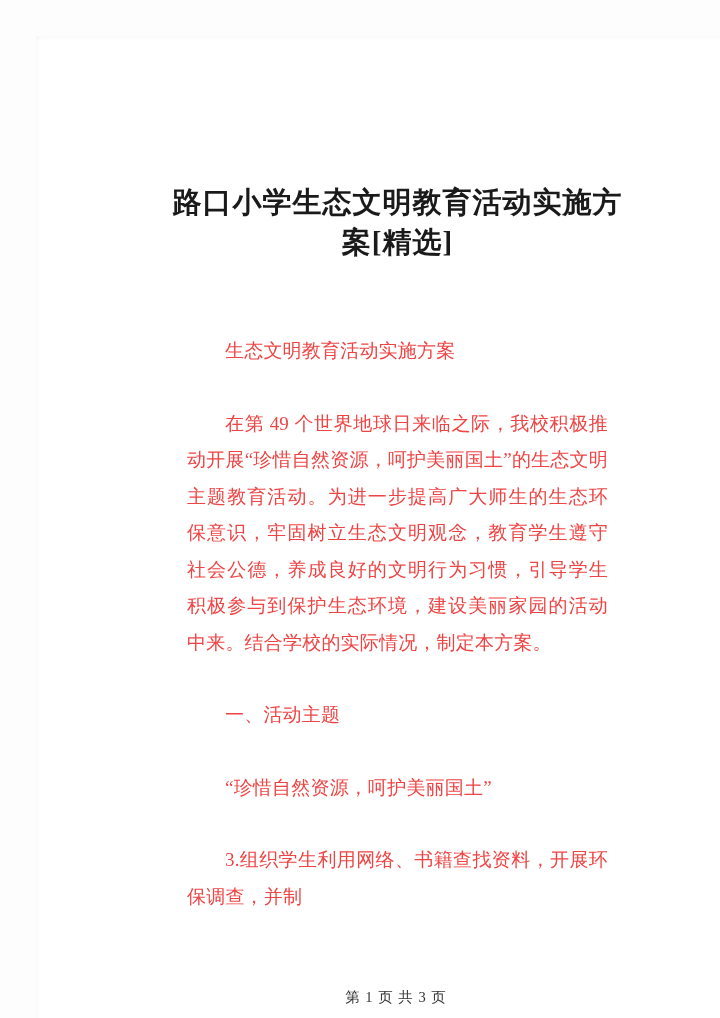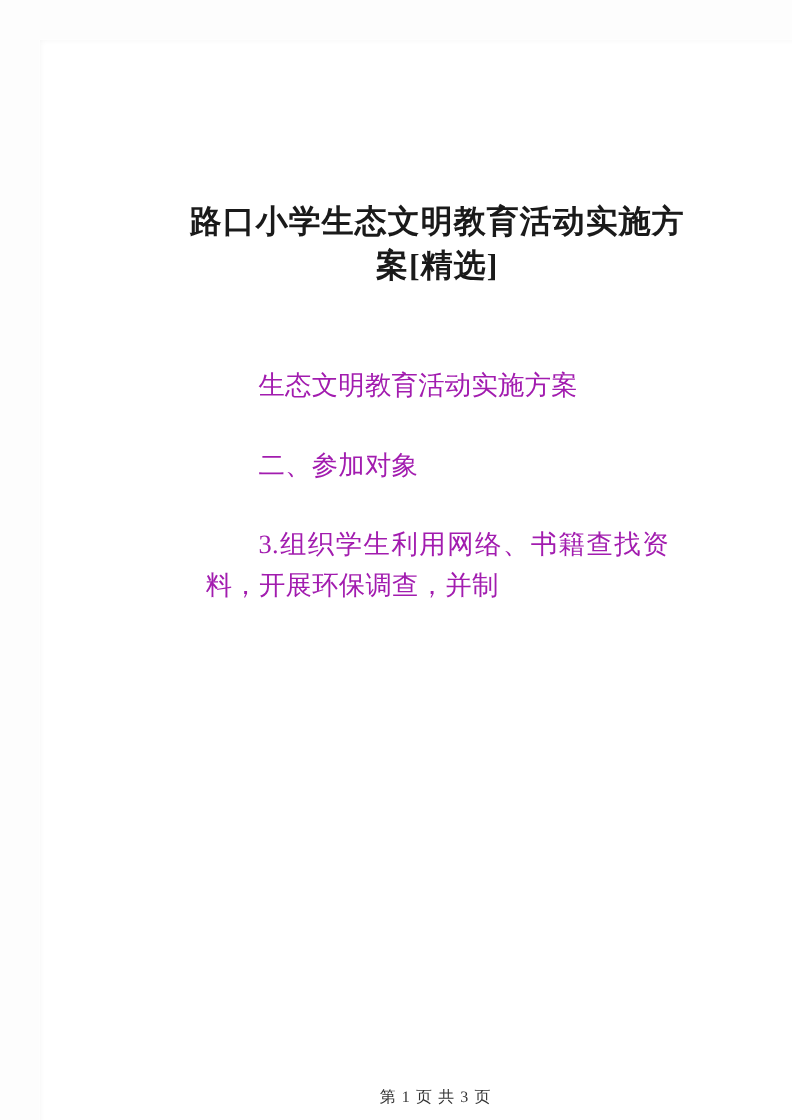--- a/index.html
+++ b/index.html
@@ -22,23 +22,23 @@
   h1.doc-title {
     font-size: 29px;
     line-height: 40px;
     font-weight: bold;
     color: #1a1a1a;
     text-align: center;
     letter-spacing: 1px;
     margin-bottom: 17px;
   }
   .body-text p {
-    font-size: 24px;
+    font-size: 19px;
     line-height: 36.5px;
-    color: #a21caf;
+    color: #ef4444;
     text-align: justify;
     text-indent: 2em;
     letter-spacing: 0.2px;
   }
   .page-footer {
     position: absolute;
     top: 934px;
     left: 0;
     right: 0;
     text-align: center;
@@ -49,21 +49,23 @@
 </style>
 </head>
 <body>
 
 <div class="page">
   <div class="content">
     <h1 class="doc-title">路口小学生态文明教育活动实施方案[精选]</h1>
 
     <div class="body-text">
       <p>生态文明教育活动实施方案</p>
-      <p>二、参加对象</p>
+      <p>在第 49 个世界地球日来临之际，我校积极推动开展“珍惜自然资源，呵护美丽国土”的生态文明主题教育活动。为进一步提高广大师生的生态环保意识，牢固树立生态文明观念，教育学生遵守社会公德，养成良好的文明行为习惯，引导学生积极参与到保护生态环境，建设美丽家园的活动中来。结合学校的实际情况，制定本方案。</p>
+      <p>一、活动主题</p>
+      <p>“珍惜自然资源，呵护美丽国土”</p>
       <p>3.组织学生利用网络、书籍查找资料，开展环保调查，并制</p>
     </div>
   </div>
 
   <div class="page-footer">
     <span>第 1 页  共 3 页</span>
   </div>
 </div>
 
 </body></html>

